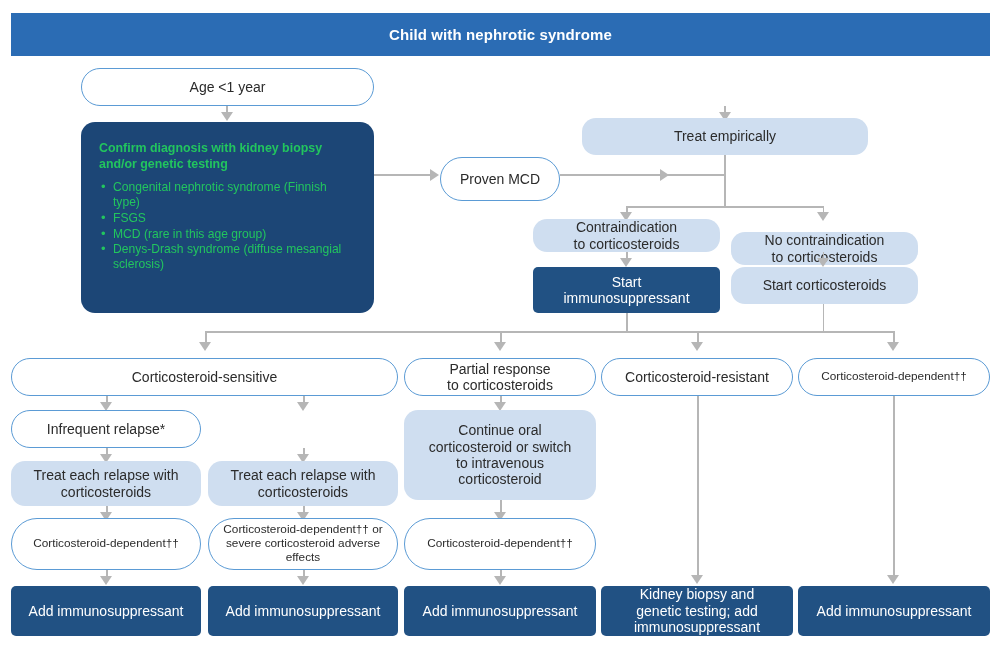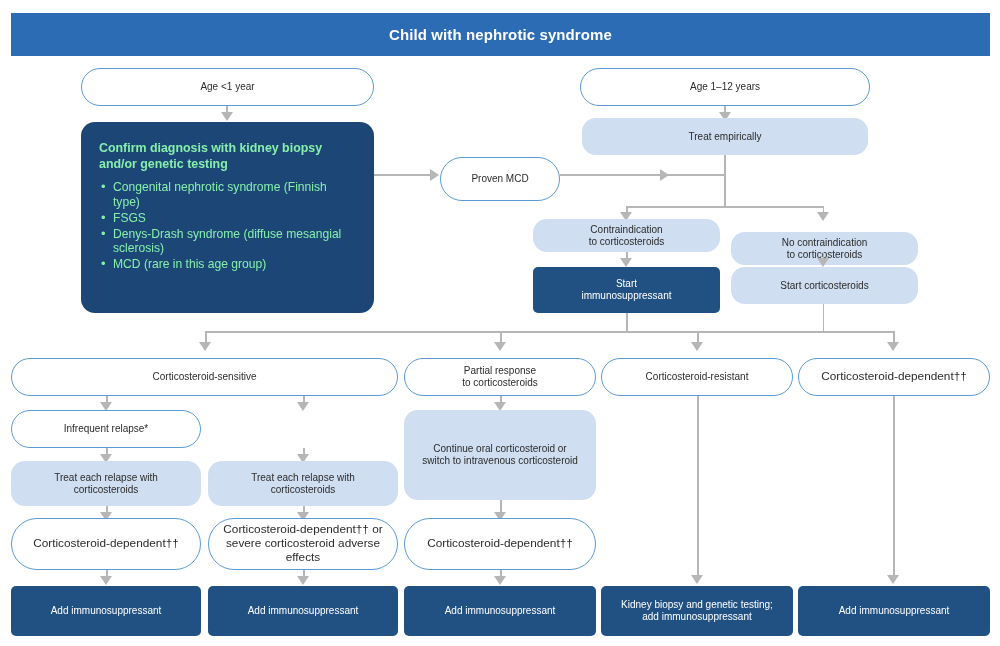--- a/index.html
+++ b/index.html
@@ -17,21 +17,21 @@
   }
   
   .node {
     position: absolute;
     display: flex;
     align-items: center;
     justify-content: center;
     text-align: center;
     line-height: 1.17;
     color: #2b2b2b;
-    font-size: 10px;
+    font-size: 14px;
     padding: 2px 6px;
   }
   .node.outline {
     background: #ffffff;
     border: 1.6px solid #5b9bd5;
     border-radius: 999px;
   }
   .node.light {
     background: #cfdef0;
     border: none;
@@ -57,21 +57,21 @@
     font-weight: bold;
     letter-spacing: .1px;
   }
   
   .infobox {
     position: absolute;
     left: 81px; top: 122px;
     width: 293px; height: 191px;
     background: #1c4676;
     border-radius: 14px;
-    color: #86efac;
+    color: #22c55e;
     padding: 19px 18px 12px 18px;
     font-size: 12.1px;
     line-height: 1.22;
   }
   .infobox .ib-title {
     font-weight: bold;
     font-size: 12.4px;
     line-height: 1.26;
     margin-bottom: 8px;
   }
@@ -119,34 +119,33 @@
   <div class="node outline" style="left:81px; top:68px; width:293px; height:38px;">Age &lt;1 year</div>
 
   <div class="conn vline" style="left:226.2px; top:106px; height:8px;"></div>
   <div class="arrow-down" style="left:220.5px; top:112px;"></div>
 
   <div class="infobox">
     <div class="ib-title">Confirm diagnosis with kidney biopsy and/or genetic testing</div>
     <ul>
       <li>Congenital nephrotic syndrome (Finnish type)</li>
       <li>FSGS</li>
+      <li>MCD (rare in this age group)</li>
       <li>Denys-Drash syndrome (diffuse mesangial sclerosis)</li>
-      <li>MCD (rare in this age group)</li>
     </ul>
   </div>
 
   <div class="conn hline" style="left:374px; top:174.2px; width:57px;"></div>
   <div class="arrow-right" style="left:430px; top:168.5px;"></div>
 
   <div class="node outline" style="left:440px; top:157px; width:120px; height:44px;">Proven MCD</div>
 
   <div class="conn hline" style="left:560px; top:174.2px; width:164px;"></div>
   <div class="arrow-right" style="left:660px; top:168.5px;"></div>
 
-  <div class="node outline" style="left:580px; top:68px; width:290px; height:38px;">Age 1–12 years</div>
 
   <div class="conn vline" style="left:724.2px; top:106px; height:8px;"></div>
   <div class="arrow-down" style="left:718.5px; top:112px;"></div>
 
   <div class="node light" style="left:582px; top:118px; width:286px; height:37px;">Treat empirically</div>
 
   <div class="conn vline" style="left:724.2px; top:155px; height:53px;"></div>
 
   <div class="conn hline" style="left:626px; top:206.4px; width:198px;"></div>
 

